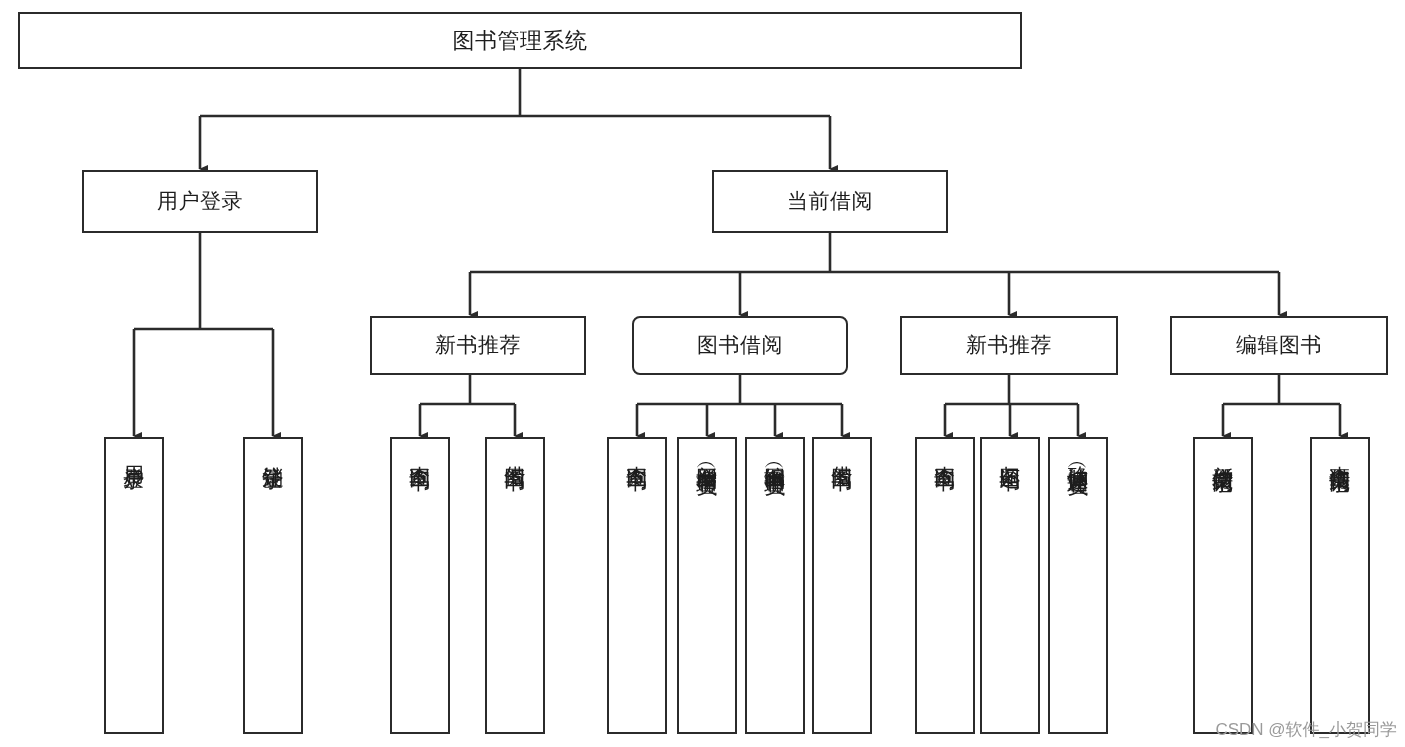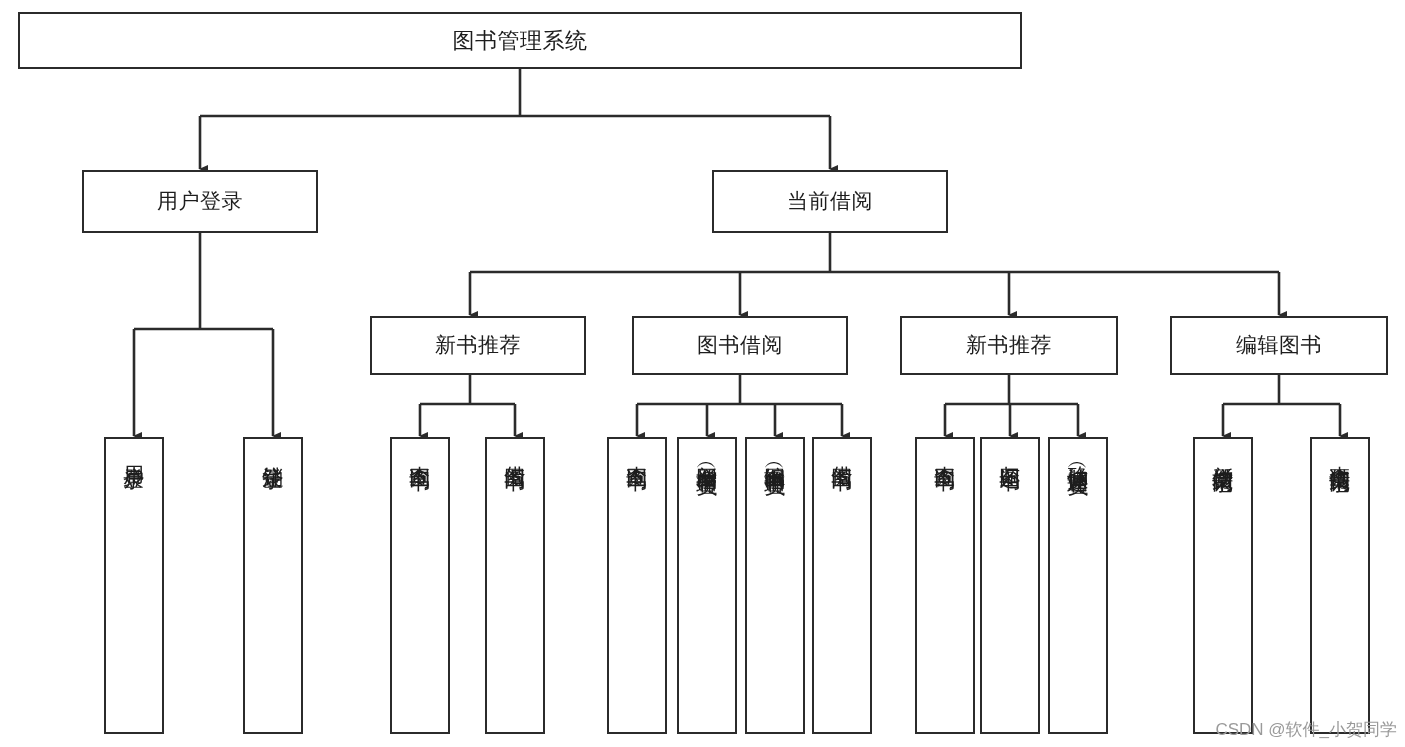--- a/index.html
+++ b/index.html
@@ -121,21 +121,21 @@
   <div class="node horiz" style="left:82px;top:170px;width:236px;height:63px;">
     <span class="node-label">用户登录</span>
   </div>
   <div class="node horiz" style="left:712px;top:170px;width:236px;height:63px;">
     <span class="node-label">当前借阅</span>
   </div>
 
   <div class="node horiz" style="left:362px;top:316px;width:216px;height:59px;margin-left:8px;">
     <span class="node-label">新书推荐</span>
   </div>
-  <div class="node horiz" style="left:632px;top:316px;width:216px;height:59px;">
+  <div class="node horiz" style="left:632px;top:316px;width:216px;height:59px;border-radius:8px;">
     <span class="node-label">图书借阅</span>
   </div>
   <div class="node horiz" style="left:900px;top:316px;width:218px;height:59px;">
     <span class="node-label">新书推荐</span>
   </div>
   <div class="node horiz" style="left:1170px;top:316px;width:218px;height:59px;">
     <span class="node-label">编辑图书</span>
   </div>
 
   <div class="node vert" style="left:104px;top:437px;width:60px;height:297px;">

